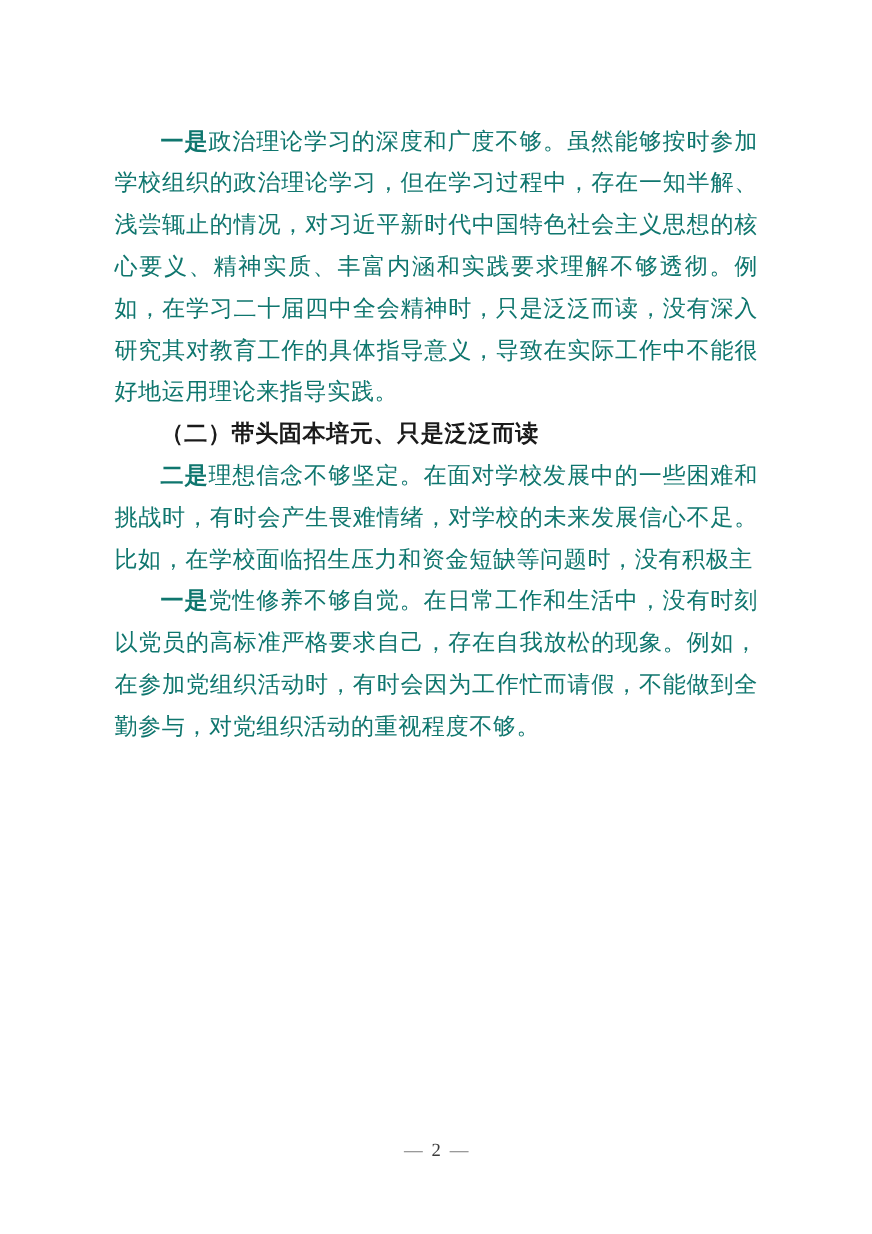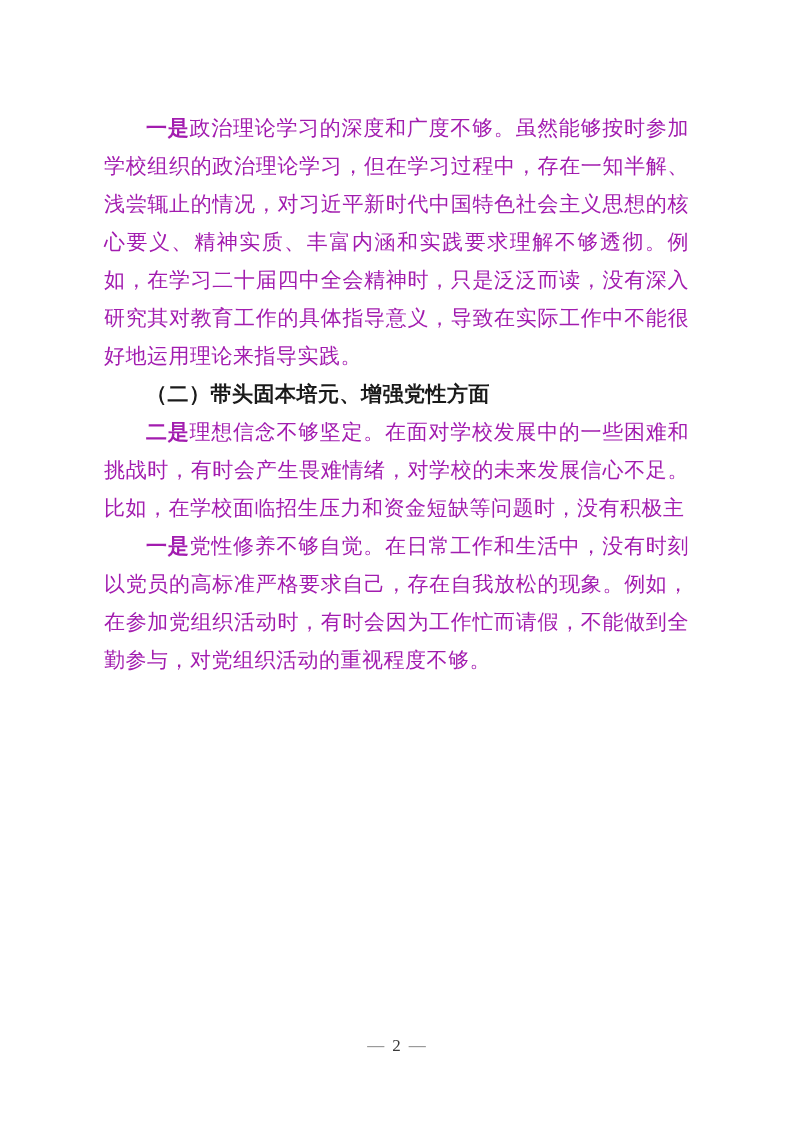--- a/index.html
+++ b/index.html
@@ -19,21 +19,21 @@
   .doc-body {
     position: absolute;
     left: 104px;
     width: 585px;
     top: 109px;
   }
   .doc-body p {
     margin: 0;
     font-size: 21px;
     line-height: 38px;
-    color: #a21caf;
+    color: #0f766e;
     text-align: justify;
     text-indent: 2em;
     word-break: break-all;
     letter-spacing: 0.5px;
   }
   .doc-body p.heading {
     font-weight: bold;
     text-align: left;
     color: #1a1a1a;
   }
@@ -58,20 +58,20 @@
   .page-footer .num {
     color: #3a3a3a;
   }
 </style>
 </head>
 <body>
 
 <div class="page">
   <main class="doc-body" id="doc-body">
       <p class="para"><strong class="lead">一是</strong>政治理论学习的深度和广度不够。虽然能够按时参加学校组织的政治理论学习，但在学习过程中，存在一知半解、浅尝辄止的情况，对习近平新时代中国特色社会主义思想的核心要义、精神实质、丰富内涵和实践要求理解不够透彻。例如，在学习二十届四中全会精神时，只是泛泛而读，没有深入研究其对教育工作的具体指导意义，导致在实际工作中不能很好地运用理论来指导实践。</p>
-      <p class="heading">（二）带头固本培元、增强党性方面</p>
+      <p class="heading">（二）带头固本培元、只是泛泛而读</p>
       <p class="para"><strong class="lead">二是</strong>理想信念不够坚定。在面对学校发展中的一些困难和挑战时，有时会产生畏难情绪，对学校的未来发展信心不足。比如，在学校面临招生压力和资金短缺等问题时，没有积极主</p>
       <p class="para"><strong class="lead">一是</strong>党性修养不够自觉。在日常工作和生活中，没有时刻以党员的高标准严格要求自己，存在自我放松的现象。例如，在参加党组织活动时，有时会因为工作忙而请假，不能做到全勤参与，对党组织活动的重视程度不够。</p>
     </main>
   <footer class="page-footer">
     <span class="dash">—</span><span class="num">2</span><span class="dash">—</span>
   </footer>
 </div>
 
 </body></html>

